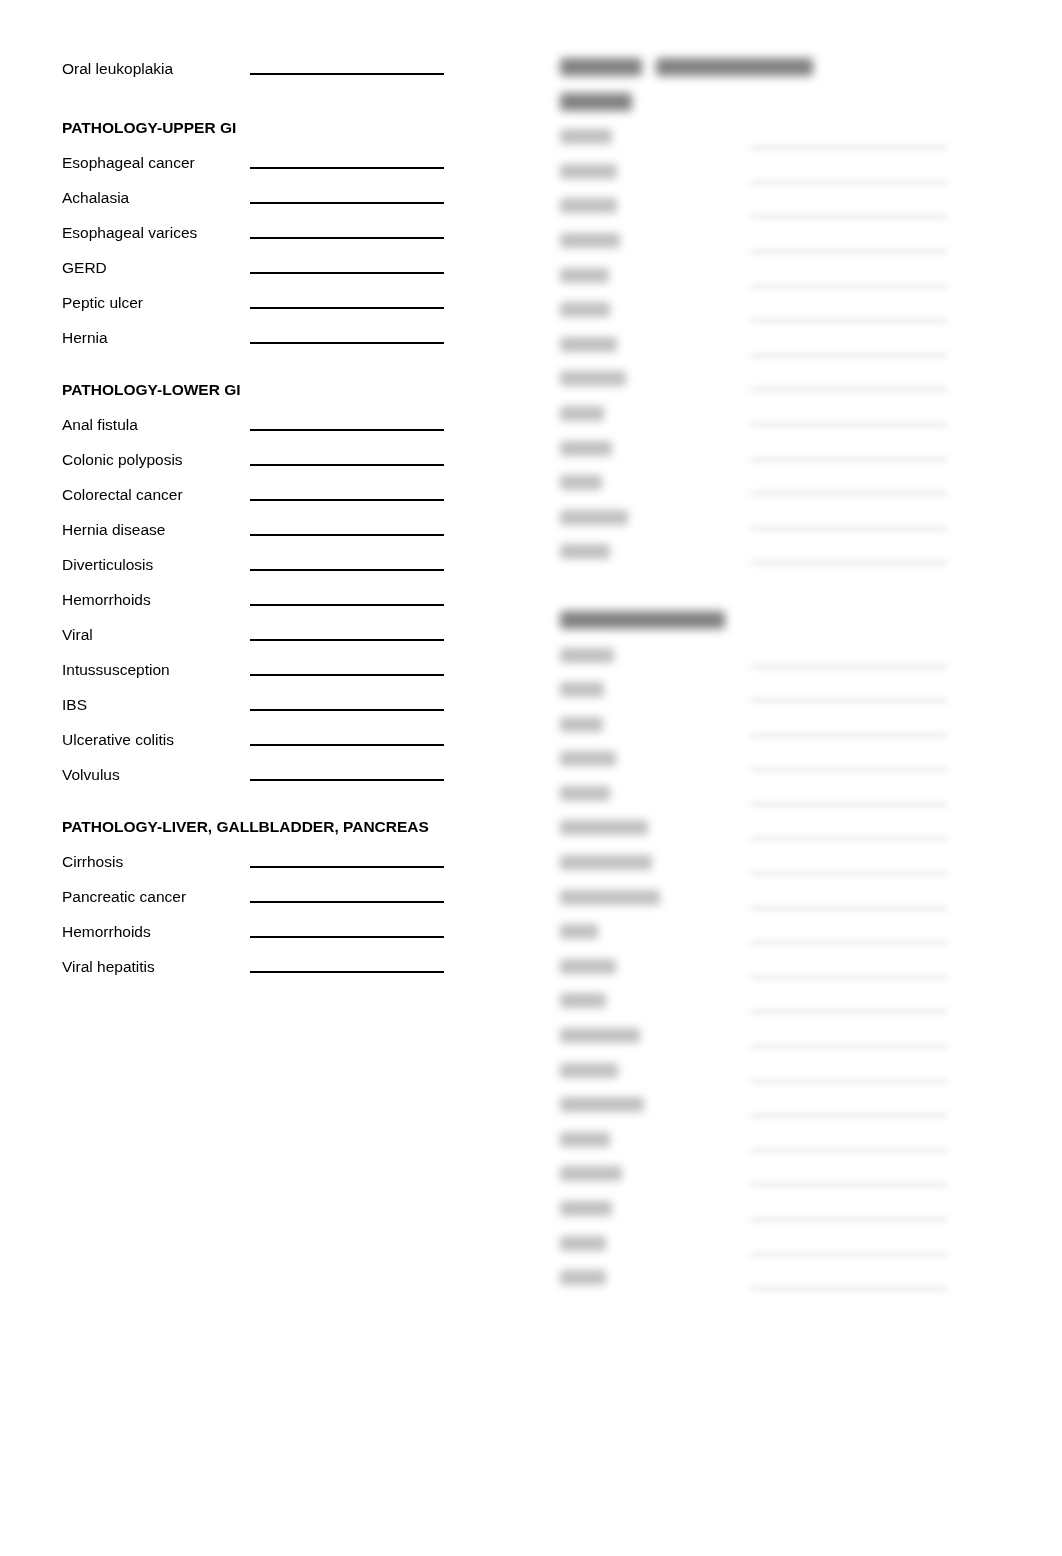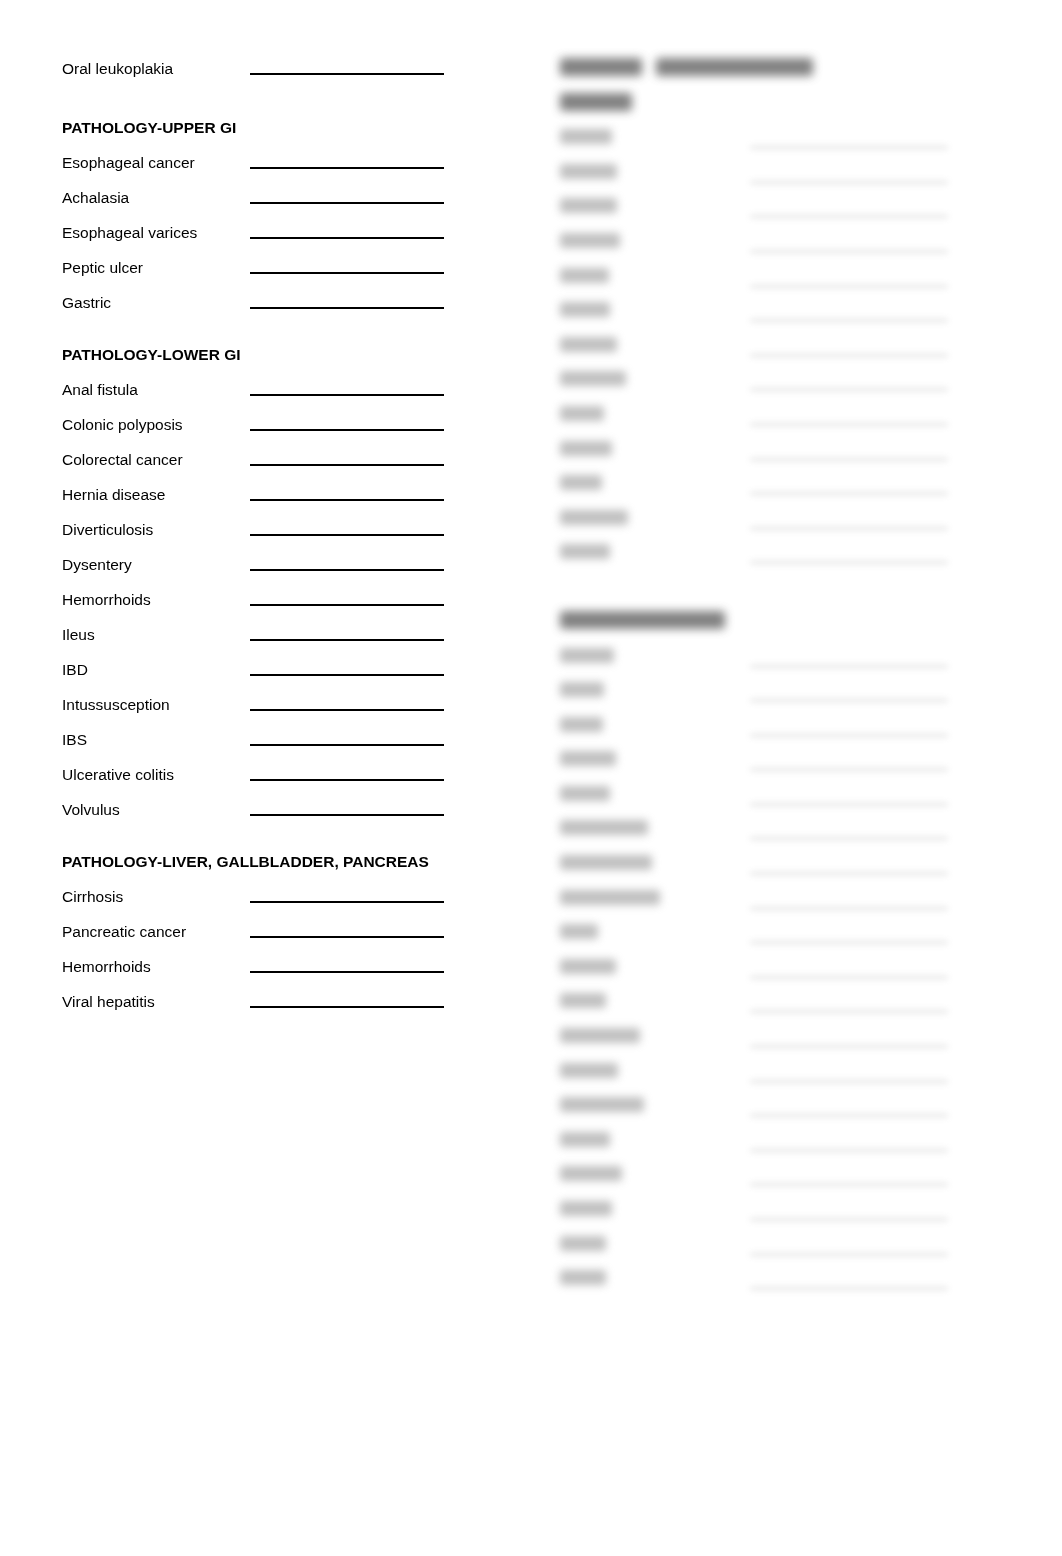--- a/index.html
+++ b/index.html
@@ -138,25 +138,29 @@
     </div>
     <div class="row">
       <span class="label">Achalasia</span>
       <span class="blank"></span>
     </div>
     <div class="row">
       <span class="label">Esophageal varices</span>
       <span class="blank"></span>
     </div>
     <div class="row">
+      <span class="label">GERD</span>
+      <span class="blank"></span>
+    </div>
+    <div class="row">
       <span class="label">Peptic ulcer</span>
       <span class="blank"></span>
     </div>
     <div class="row">
-      <span class="label">Gastric</span>
+      <span class="label">Hernia</span>
       <span class="blank"></span>
     </div>
 
     <div class="spacer-sm"></div>
 
     <div class="heading">PATHOLOGY-LOWER GI</div>
     <div class="row">
       <span class="label">Anal fistula</span>
       <span class="blank"></span>
     </div>
@@ -170,33 +174,25 @@
     </div>
     <div class="row">
       <span class="label">Hernia disease</span>
       <span class="blank"></span>
     </div>
     <div class="row">
       <span class="label">Diverticulosis</span>
       <span class="blank"></span>
     </div>
     <div class="row">
-      <span class="label">Dysentery</span>
-      <span class="blank"></span>
-    </div>
-    <div class="row">
       <span class="label">Hemorrhoids</span>
       <span class="blank"></span>
     </div>
     <div class="row">
-      <span class="label">Ileus</span>
-      <span class="blank"></span>
-    </div>
-    <div class="row">
-      <span class="label">IBD</span>
+      <span class="label">Viral</span>
       <span class="blank"></span>
     </div>
     <div class="row">
       <span class="label">Intussusception</span>
       <span class="blank"></span>
     </div>
     <div class="row">
       <span class="label">IBS</span>
       <span class="blank"></span>
     </div>

